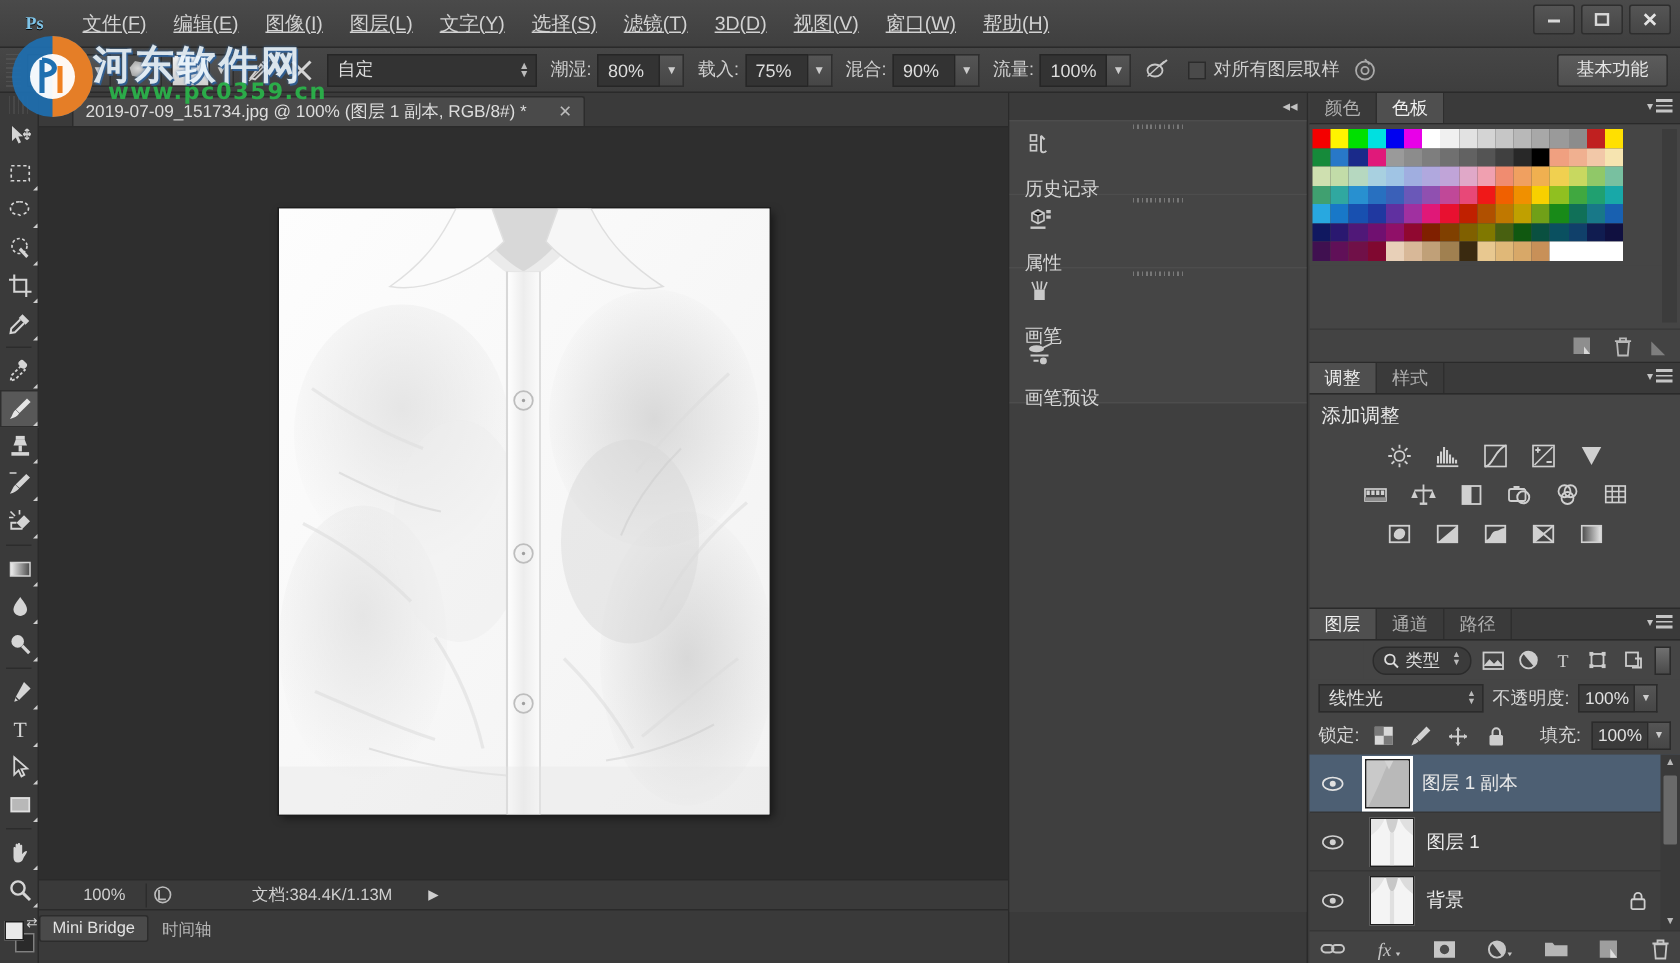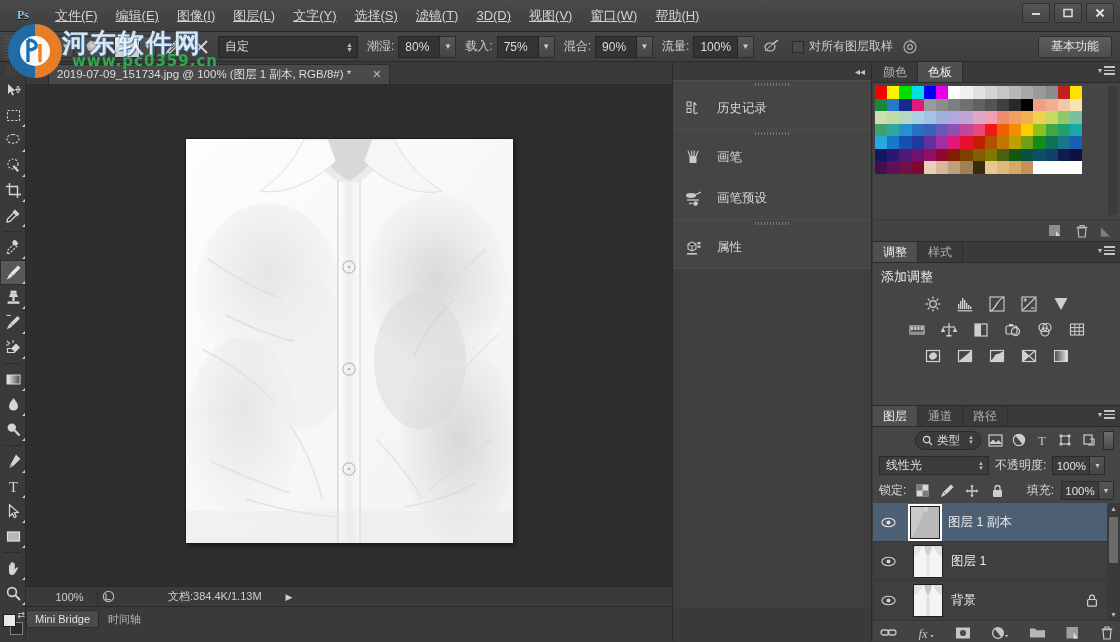--- a/index.html
+++ b/index.html
@@ -193,22 +193,22 @@
   }
   .dock-group { border-top:1px solid #4d4d4d; background:#454545; }
   .dock-grip {
     height:7px; display:flex; align-items:center; justify-content:center;
   }
   .dock-grip i {
     display:block; width:34px; height:3px;
     background: repeating-linear-gradient(90deg,#777 0 1px, transparent 1px 3px);
   }
   .dock-row {
-    height:41px; display:flex; align-items:center; padding-left:10px; gap:12px;
-    color:#d6d6d6; font-size:12.5px;
+    height:41px; display:flex; padding-left:10px; gap:12px;
+    color:#d6d6d6; font-size:12.5px;flex-direction:column;
   }
   .dock-row .ic { width:22px; height:20px; display:flex; align-items:center; justify-content:center; color:#c9c9c9; }
   .dock-bottom-fill { height:340px; background:#3f3f3f; border-top:1px solid #4d4d4d; }
 
   
   .rightcol { position:absolute; left:873px; top:62px; width:247px; height:580px; background:#3a3a3a; }
 
   .panel { background:#454545; border-bottom:1px solid #2a2a2a; }
   .panel-tabs {
     height:21px; display:flex; align-items:stretch; background:#3a3a3a;
@@ -728,55 +728,55 @@
       </div>
     </div>
 
     <div class="dock-group">
       <div class="dock-grip">
           <i></i>
         </div>
       <div class="dock-row">
         <span class="ic">
           <svg width="18" height="18" viewBox="0 0 18 18">
+            <path d="M3 5 L7 3 L11 5 L11 10 L7 12 L3 10 Z" fill="none" stroke="#c9c9c9" stroke-width="1.1"></path>
+            <path d="M3 5 L7 7 L11 5 M7 7 L7 12" stroke="#c9c9c9" stroke-width="1"></path>
+            <rect x="12.5" y="3" width="3" height="2.2" fill="#c9c9c9"></rect>
+            <rect x="12.5" y="6.6" width="3" height="2.2" fill="#c9c9c9"></rect>
+            <rect x="2" y="14" width="10" height="1.6" fill="#c9c9c9"></rect>
+          </svg>
+        </span>
+        <span>属性</span>
+      </div>
+    </div>
+
+    <div class="dock-group">
+      <div class="dock-grip">
+          <i></i>
+        </div>
+      <div class="dock-row">
+        <span class="ic">
+          <svg width="18" height="18" viewBox="0 0 18 18">
             <path d="M4.5 7 L4.5 14 L11.5 14 L11.5 7 Z" fill="#c9c9c9"></path>
             <path d="M5 7 L3 2 M7 7 L6.4 1.5 M9 7 L9.4 1.5 M11 7 L13 2" stroke="#c9c9c9" stroke-width="1.1"></path>
           </svg>
         </span>
         <span>画笔</span>
       </div>
       <div class="dock-row">
         <span class="ic">
           <svg width="18" height="18" viewBox="0 0 18 18">
             <ellipse cx="6" cy="5.5" rx="5" ry="2.4" fill="#c9c9c9"></ellipse>
             <path d="M10 5 L16 2" stroke="#c9c9c9" stroke-width="1.3"></path>
             <path d="M2 10 L14 10" stroke="#c9c9c9" stroke-width="1.3"></path>
             <path d="M4 13.5 L7.4 13.5" stroke="#c9c9c9" stroke-width="1.3"></path>
             <circle cx="10.6" cy="13.6" r="2.3" fill="#c9c9c9"></circle>
           </svg>
         </span>
         <span>画笔预设</span>
-      </div>
-    </div>
-
-    <div class="dock-group">
-      <div class="dock-grip">
-          <i></i>
-        </div>
-      <div class="dock-row">
-        <span class="ic">
-          <svg width="18" height="18" viewBox="0 0 18 18">
-            <path d="M3 5 L7 3 L11 5 L11 10 L7 12 L3 10 Z" fill="none" stroke="#c9c9c9" stroke-width="1.1"></path>
-            <path d="M3 5 L7 7 L11 5 M7 7 L7 12" stroke="#c9c9c9" stroke-width="1"></path>
-            <rect x="12.5" y="3" width="3" height="2.2" fill="#c9c9c9"></rect>
-            <rect x="12.5" y="6.6" width="3" height="2.2" fill="#c9c9c9"></rect>
-            <rect x="2" y="14" width="10" height="1.6" fill="#c9c9c9"></rect>
-          </svg>
-        </span>
-        <span>属性</span>
       </div>
     </div>
 
     <div class="dock-bottom-fill"></div>
   </div>
 
   <div class="rightcol">
 
     <div class="panel" style="height:180px;position:relative;">
       <div class="panel-tabs">

